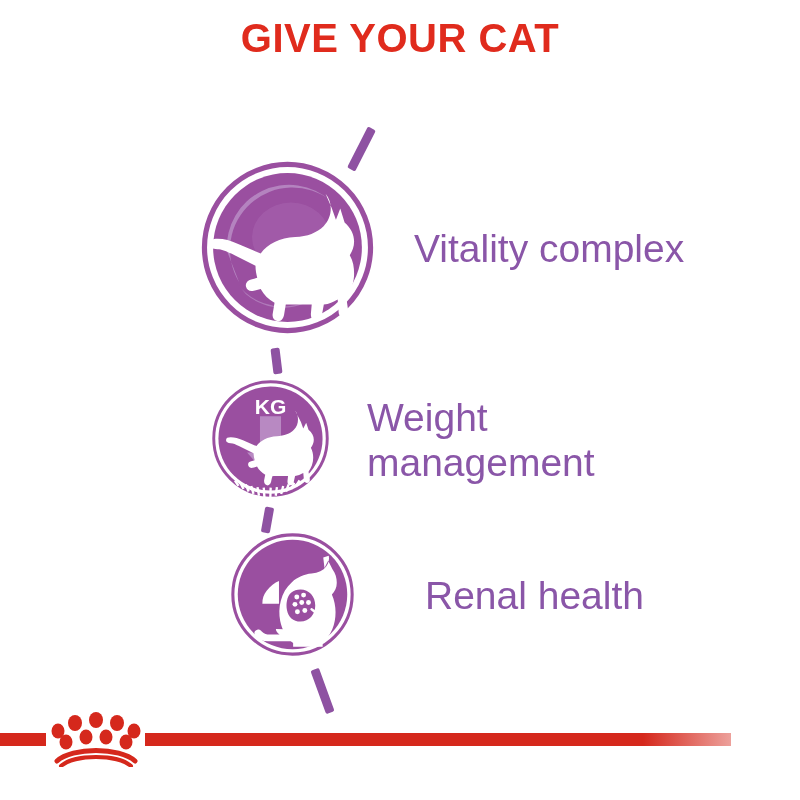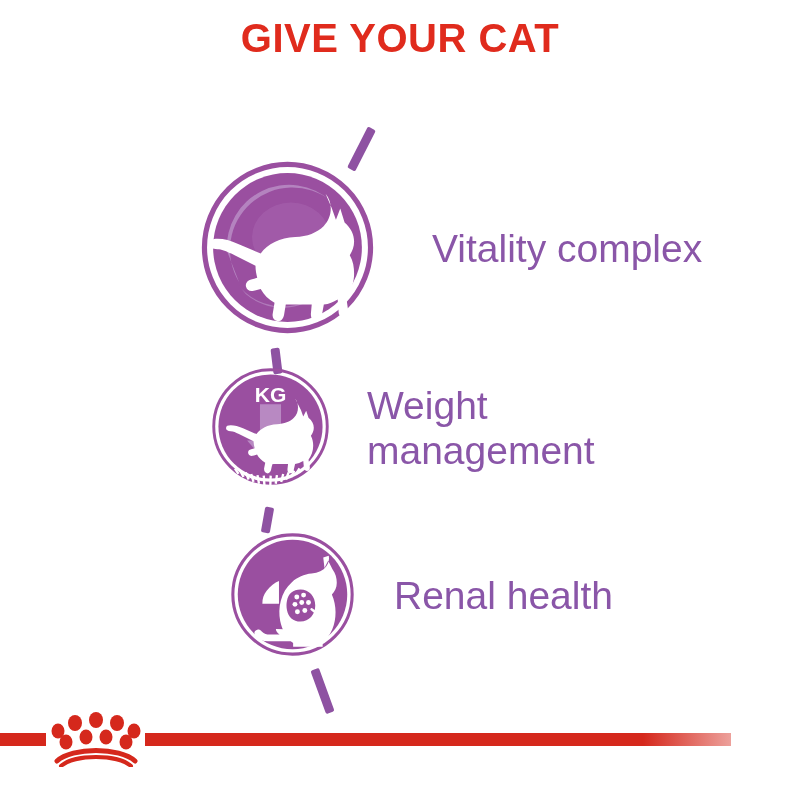--- a/index.html
+++ b/index.html
@@ -49,26 +49,26 @@
   .feature-label {
     color: #8a56a8;
     font-size: 38px;
     line-height: 1.15;
     margin-left: 26px;
     white-space: pre-line;
   }
 
   
   #row-1 { left: 201px; top: 161px; }
-  #row-2 { left: 212px; top: 368px; }
+  #row-2 { left: 212px; top: 380px; }
   #row-3 { left: 231px; top: 533px; }
 
-  #row-1 .feature-label { font-size: 39px; margin-left: 58px; }
+  #row-1 .feature-label { font-size: 39px; margin-left: 40px; }
   #row-2 .feature-label { font-size: 39px; margin-left: 38px; }
-  #row-3 .feature-label { font-size: 39px; margin-left: 40px; }
+  #row-3 .feature-label { font-size: 39px; margin-left: 71px; }
 
   
   .dash {
     position: absolute;
     background: #8e52a2;
     border-radius: 2px;
   }
 
   
   .brand-band {

